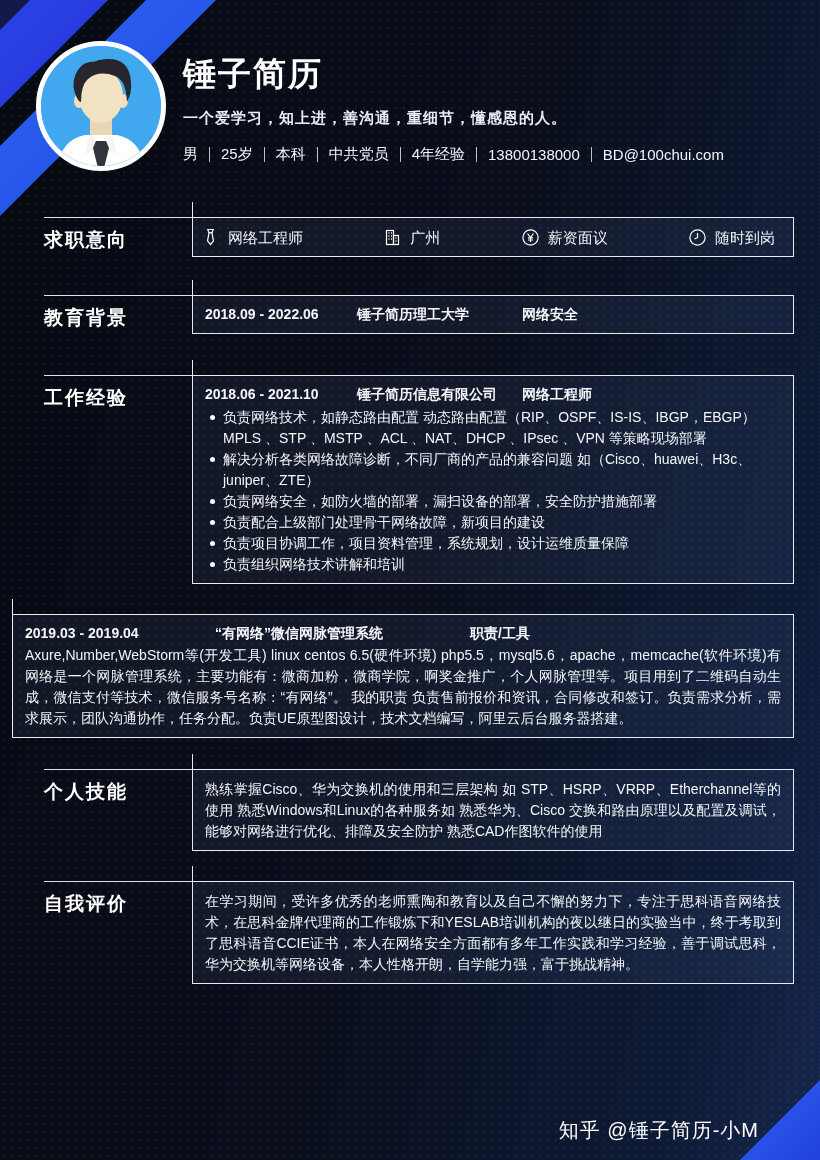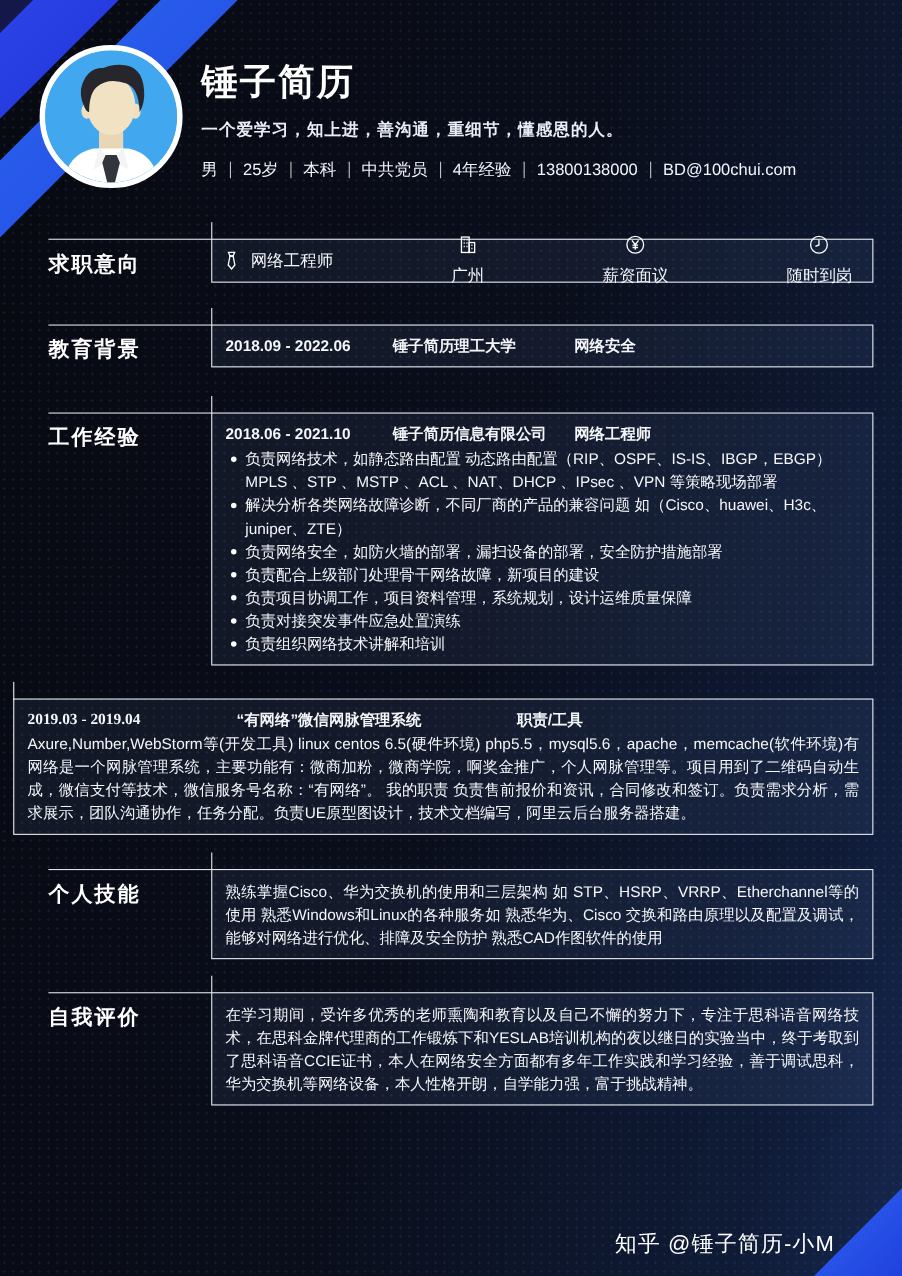--- a/index.html
+++ b/index.html
@@ -40,27 +40,27 @@
   .m1{margin-bottom:38px}.m2{margin-bottom:41px}.m3{margin-bottom:30px}
   .m4{margin-bottom:31px}.m5{margin-bottom:30px}
   .sec-label{width:148px;margin-left:32px;border-top:1px solid #dfe3ec;
     padding-top:9px;font-size:19px;font-weight:bold;letter-spacing:2px;flex:none;}
   .sec-body{flex:1;margin-right:38px;border:1px solid #e8ebf2;position:relative;
     background:rgba(120,150,215,0.09);padding:8px 12px;font-size:14px;line-height:21px;color:#f4f6fa;}
   .sec-body::before{content:"";position:absolute;left:-1px;top:-16px;width:1px;height:16px;background:#e8ebf2;}
   
   .intent{display:flex;align-items:center;height:40px;padding:0 18px 0 8px;}
   .intent .item{display:flex;align-items:center;gap:8px;font-size:15px;}
-  .intent .item+.item{margin-left:auto;flex-direction:column;}
+  .intent .item+.item{margin-left:auto;}
   .icn{width:19px;height:19px;flex:none;display:block;}
   
   .row-head{font-weight:bold;display:flex;}
   .row-head .c1{width:152px;flex:none;}
   .row-head .c2{width:165px;flex:none;}
-  .row-head.proj .c1{width:190px;font-family:Liberation Serif, serif;}
+  .row-head.proj .c1{width:190px;}
   .row-head.proj .c2{width:255px;}
   
   ul.bullets{list-style:none;margin-top:2px;}
   ul.bullets li{position:relative;padding-left:18px;}
   ul.bullets li::before{content:"";position:absolute;left:5px;top:8px;width:5px;height:5px;border-radius:50%;background:#fff;}
   .para{margin-top:1px;text-align:justify;}
   
   .footer{position:absolute;right:61px;bottom:16px;font-size:20px;letter-spacing:1px;color:#fff;}
 </style>
 </head>
@@ -166,21 +166,20 @@
           <span class="c1">2018.06 - 2021.10</span>
           <span class="c2">锤子简历信息有限公司</span>
           <span>网络工程师</span>
         </div>
         <ul class="bullets">
           <li>负责网络技术，如静态路由配置 动态路由配置（RIP、OSPF、IS-IS、IBGP，EBGP）MPLS 、STP 、MSTP 、ACL 、NAT、DHCP 、IPsec 、VPN 等策略现场部署</li>
           <li>解决分析各类网络故障诊断，不同厂商的产品的兼容问题 如（Cisco、huawei、H3c、juniper、ZTE）</li>
           <li>负责网络安全，如防火墙的部署，漏扫设备的部署，安全防护措施部署</li>
           <li>负责配合上级部门处理骨干网络故障，新项目的建设</li>
           <li>负责项目协调工作，项目资料管理，系统规划，设计运维质量保障</li>
-          <li>负责对接突发事件应急处置演练</li>
           <li>负责组织网络技术讲解和培训</li>
         </ul>
       </div>
     </div>
 
     <div class="section m4">
       <div class="sec-body">
         <div class="row-head proj">
           <span class="c1">2019.03 - 2019.04</span>
           <span class="c2">“有网络”微信网脉管理系统</span>

